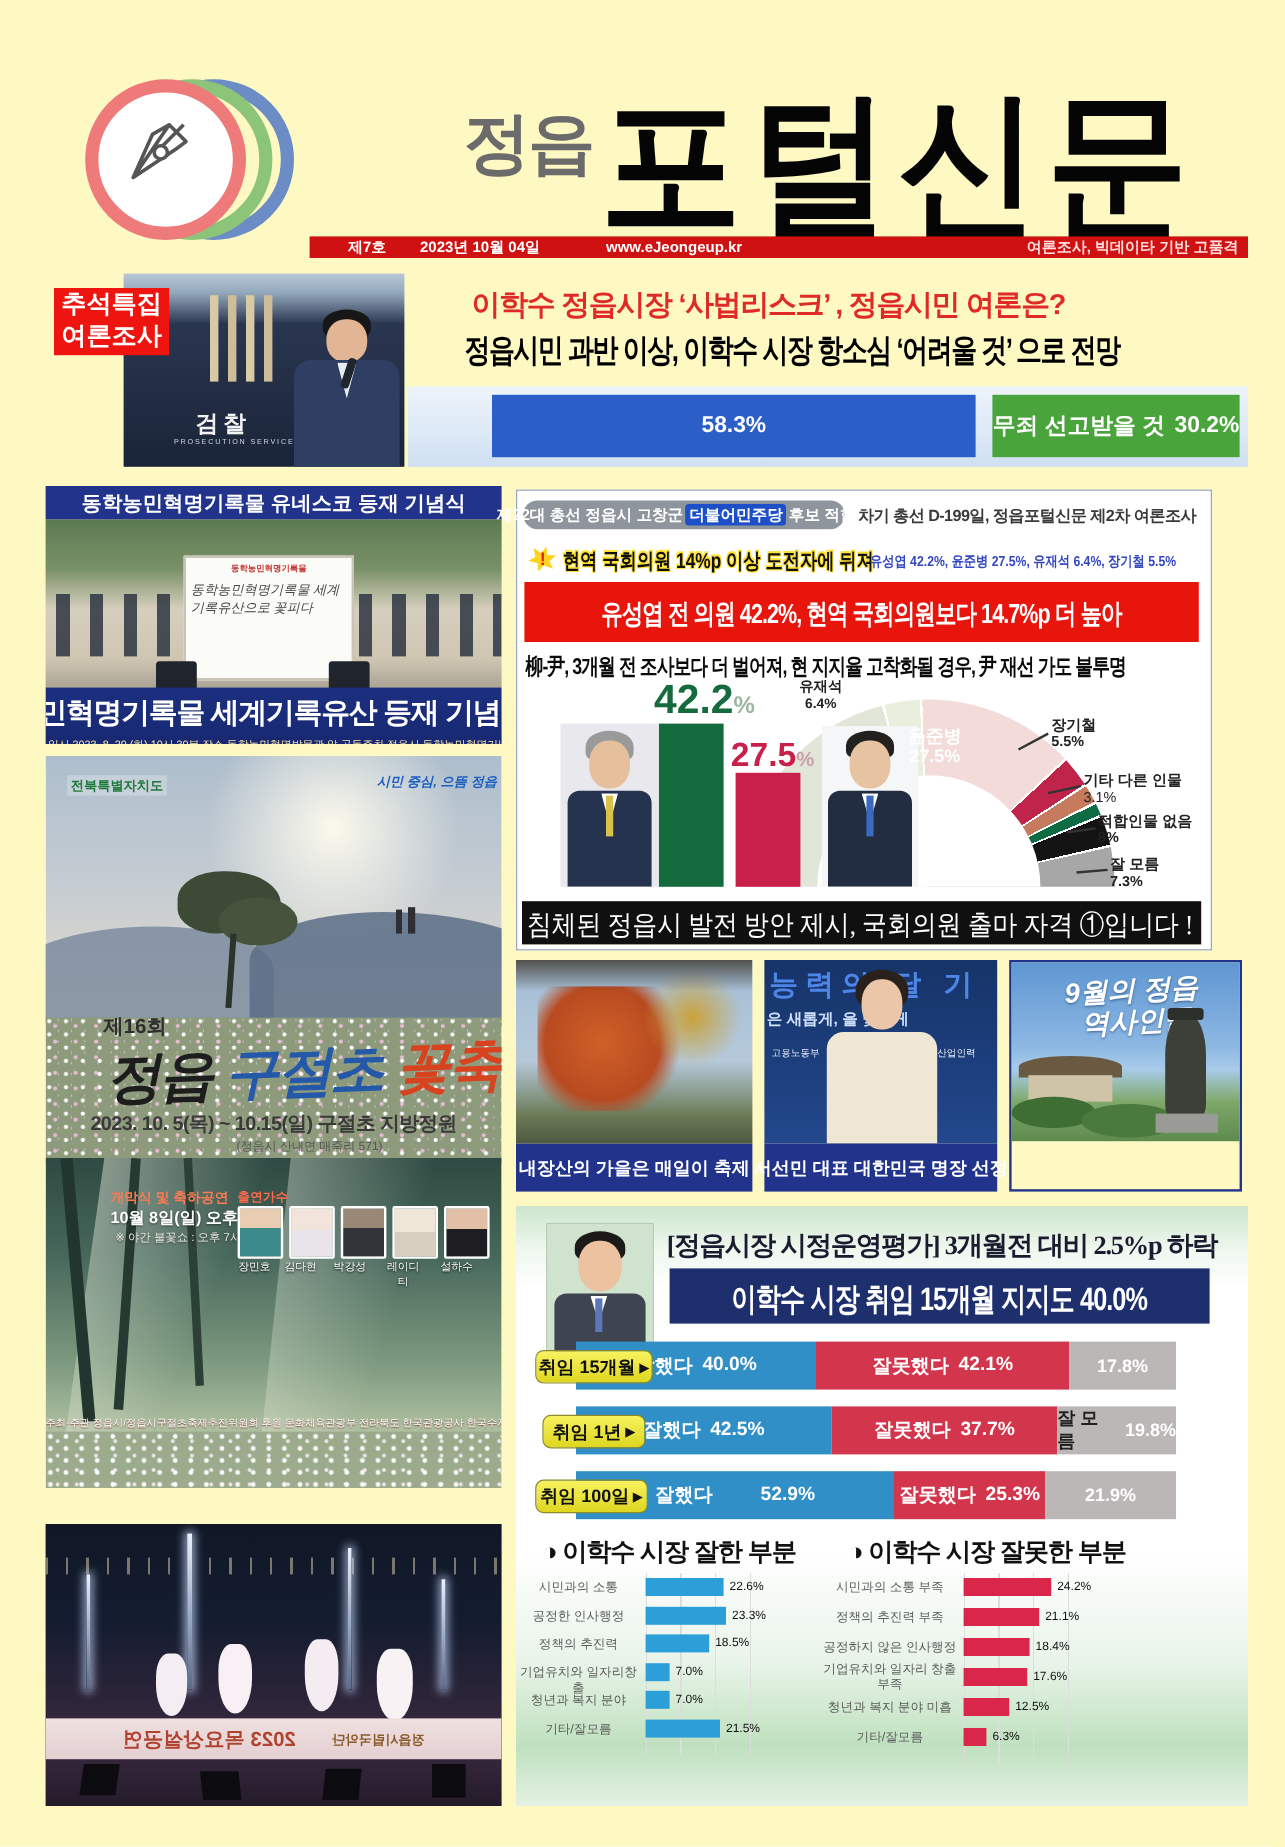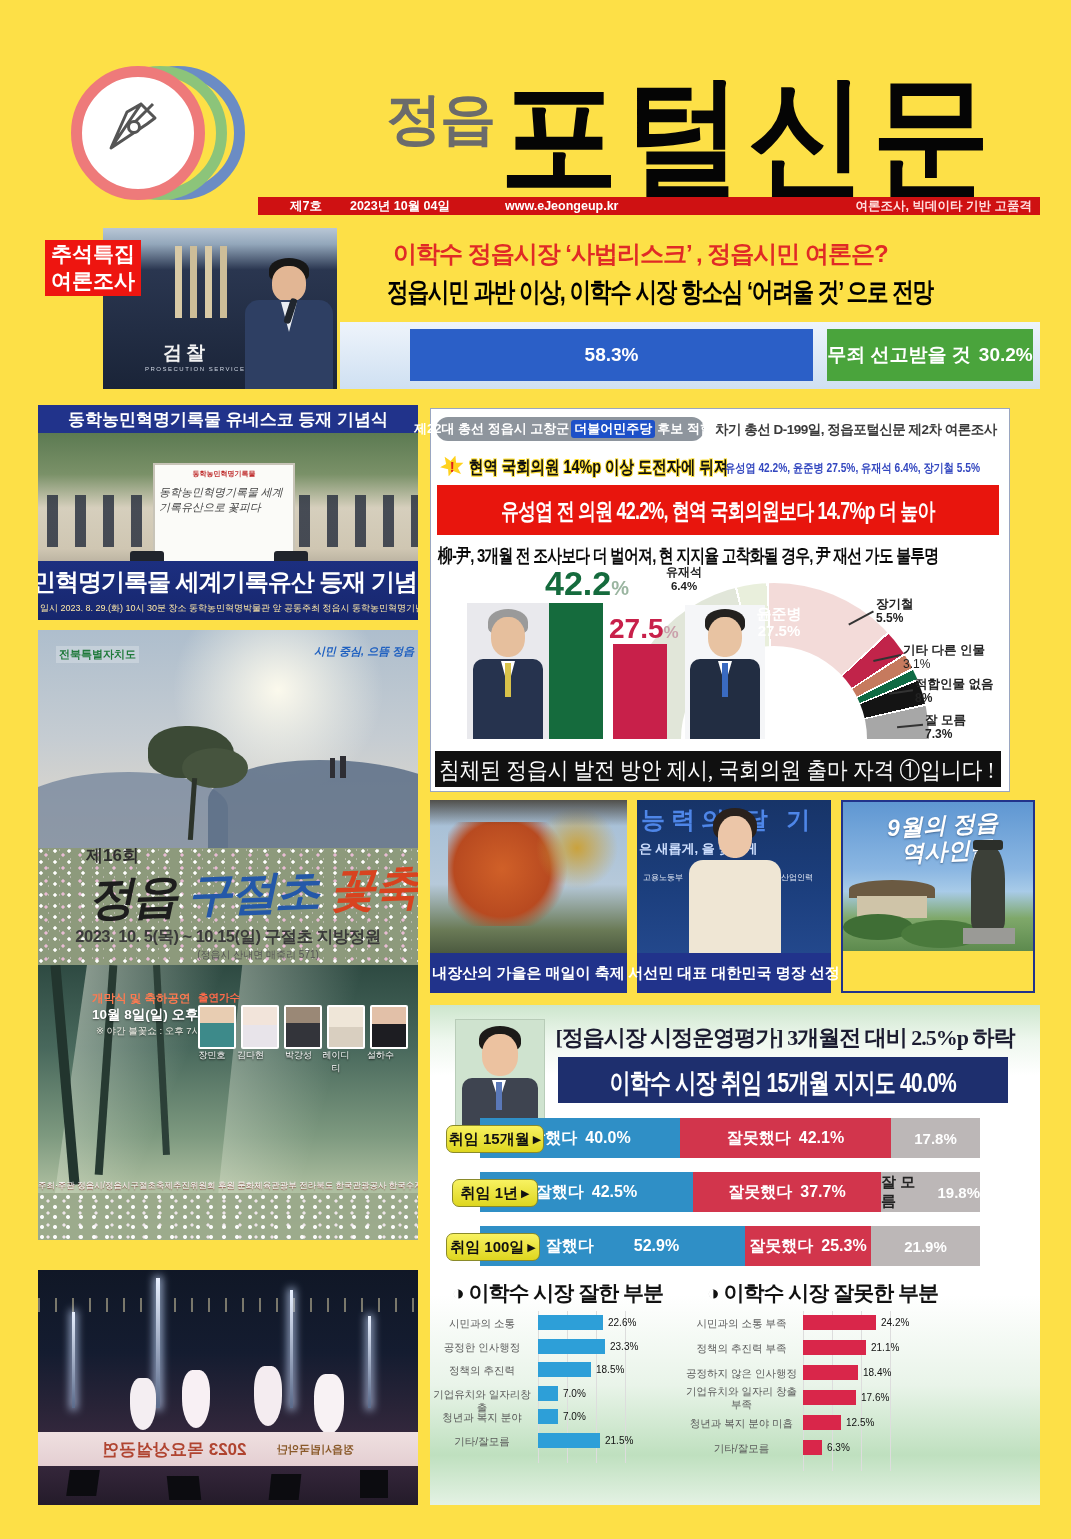--- a/index.html
+++ b/index.html
@@ -1,16 +1,16 @@
 <!DOCTYPE html>
 <html><head>
 <meta charset="utf-8">
 <style>
   html,body{margin:0;padding:0;background:#fff}
-  #page{position:relative;width:1071px;height:1539px;background:#fde047;overflow:hidden;
+  #page{position:relative;width:1071px;height:1539px;background:#fef9c3;overflow:hidden;
         font-family:"Liberation Sans","DejaVu Sans",sans-serif;color:#111}
   .abs{position:absolute}
   .nw{white-space:nowrap}
   .cx{text-align:center}
   .b{font-weight:bold}
   .w9{font-weight:900}
   .sx{transform-origin:0 50%}
   .serif{font-family:"Liberation Serif","DejaVu Serif",serif}
   .navyhead{background:#21338b;color:#fff;font-weight:900;display:flex;align-items:center;justify-content:center}
   .ring{position:absolute;border-radius:50%;width:112px;height:112px;border:11px solid}
@@ -91,21 +91,21 @@
       <span>동학농민혁명기록물 유네스코 등재 기념식</span>
     </div>
     <div class="abs" style="left:0;top:28px;width:380px;height:187px;overflow:hidden;background:linear-gradient(180deg,#5c7a52 0%,#7a9168 22%,#d6cfbd 40%,#cfc6b2 62%,#a39c8d 78%,#8a8274 100%)">
       <div class="abs" style="left:0;top:62px;width:380px;height:52px;background:repeating-linear-gradient(90deg,transparent 0 9px,#2d3442 9px 20px,transparent 20px 28px);opacity:.85"></div>
       <div class="abs" style="left:115px;top:30px;width:130px;height:92px;background:#fbfbf8;border:2px solid #c8c4b8;padding:4px">
         <div style="font-size:7px;color:#c03030;font-weight:bold;text-align:center">동학농민혁명기록물</div>
         <div class="serif" style="font-size:11px;color:#444;font-style:italic;margin-top:6px;line-height:15px">동학농민혁명기록물 세계기록유산으로 꽃피다</div>
       </div>
       <div class="abs" style="left:92px;top:118px;width:34px;height:26px;background:#20242c;border-radius:3px"></div>
       <div class="abs" style="left:236px;top:118px;width:34px;height:26px;background:#20242c;border-radius:3px"></div>
-      <div class="abs" style="left:0;top:128px;width:380px;height:70px;background:linear-gradient(180deg,#1c2f80,#16256a);overflow:hidden">
+      <div class="abs" style="left:0;top:140px;width:380px;height:70px;background:linear-gradient(180deg,#1c2f80,#16256a);overflow:hidden">
         <div class="nw w9" style="color:#fff;font-size:24px;letter-spacing:-1px;margin:5px 0 0 -6px">민혁명기록물 세계기록유산 등재 기념</div>
         <div class="nw" style="color:#ffe9a8;font-size:9px;margin:4px 0 0 2px">일시 2023. 8. 29.(화) 10시 30분   장소 동학농민혁명박물관 앞   공동주최 정읍시 동학농민혁명기념재단</div>
       </div>
     </div>
   </div>
 
   <div class="abs" style="left:38px;top:630px;width:380px;height:610px;overflow:hidden">
     <div class="abs" style="left:0;top:0;width:380px;height:240px;background:linear-gradient(180deg,#aebecd 0%,#c5ccd2 45%,#ded8cc 80%,#e6ddcd 100%)"></div>
     <div class="abs" style="left:120px;top:-20px;width:240px;height:200px;background:radial-gradient(circle at 50% 40%,rgba(255,252,238,.95) 0%,rgba(255,250,230,0) 62%)"></div>
     <div class="abs" style="left:-30px;top:142px;width:220px;height:80px;background:#70819a;border-radius:55% 45% 0 0;opacity:.75"></div>
@@ -143,21 +143,21 @@
       <div class="abs" style="left:160px;top:40px;display:flex;gap:5px">
         <div class="thumb" style="background:linear-gradient(180deg,#e8cdb2 40%,#3d8a8a 40%)"></div>
         <div class="thumb" style="background:linear-gradient(180deg,#f2e4da 45%,#e8e4ea 45%)"></div>
         <div class="thumb" style="background:linear-gradient(180deg,#9a8876 40%,#33343a 40%)"></div>
         <div class="thumb" style="background:linear-gradient(180deg,#efe6d8 50%,#d9cfc0 50%)"></div>
         <div class="thumb" style="background:linear-gradient(180deg,#e2c0a8 42%,#1d1d22 42%)"></div>
       </div>
       <div class="abs" style="left:156px;top:84px;display:flex;gap:7px;font-size:9px;color:#fff;text-shadow:0 1px 2px #000">
         <span style="width:36px;text-align:center">장민호</span>
         <span style="width:34px;">김다현</span>
-        <span style="width:34px;text-align:right">박강성</span>
+        <span style="width:34px;text-align:left">박강성</span>
         <span style="width:34px;text-align:center">레이디티</span>
         <span style="width:34px;text-align:right">설하수</span>
       </div>
       <div class="abs cx nw" style="left:0;top:215px;width:380px;font-size:8.5px;color:#fff;text-shadow:0 1px 1px rgba(120,30,30,.8)">주최·주관 정읍시/정읍시구절초축제추진위원회   후원 문화체육관광부 전라북도 한국관광공사 한국수자원공사</div>
       <div class="abs" style="left:0;top:228px;width:380px;height:47px;background:#9aa98a;
                   background-image:radial-gradient(circle 2px at 4px 4px,#fff 0 1.5px,transparent 2.4px),radial-gradient(circle 2px at 10px 8px,#f2e8ee 0 1.2px,transparent 2px);
                   background-size:13px 10px,16px 12px;opacity:.95"></div>
     </div>
   </div>
 

